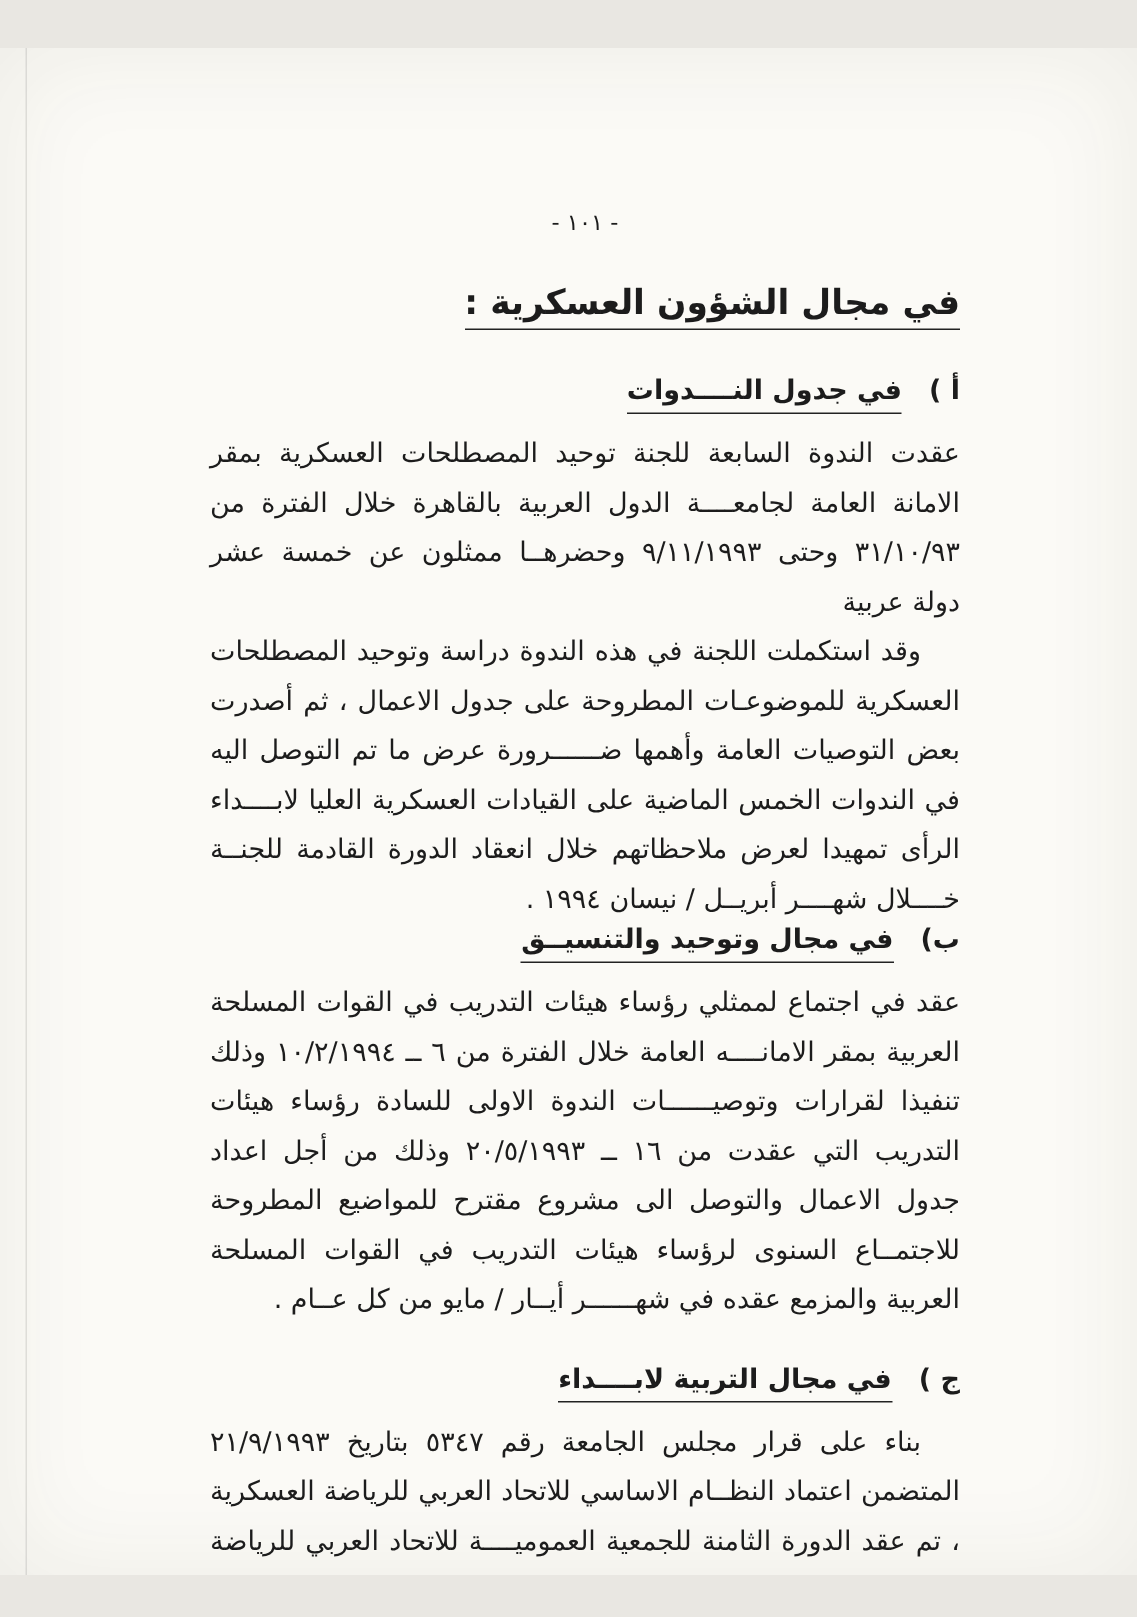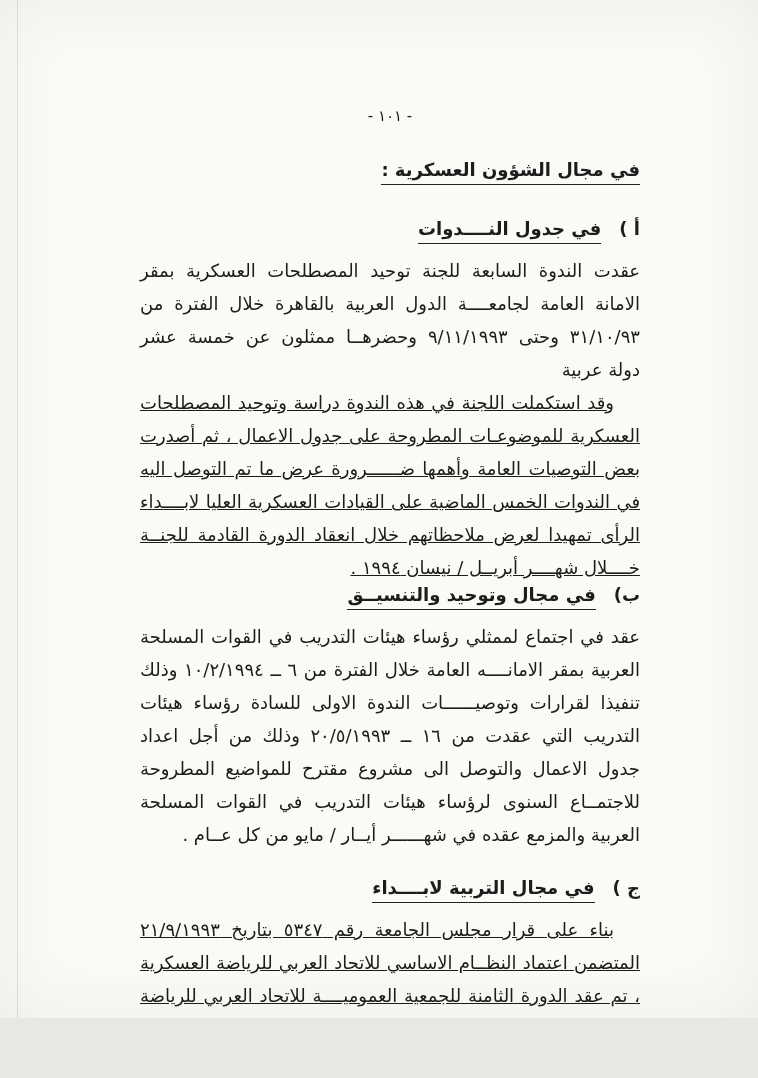--- a/index.html
+++ b/index.html
@@ -12,20 +12,21 @@
     background:#e9e7e2;
     font-family:"DejaVu Sans","Liberation Sans",sans-serif;
   }
   .page{
     position:relative;
     width:758px;
     height:1018px;
     background:var(--paper);
     overflow:hidden;
     box-shadow:inset 0 0 70px rgba(60,50,30,0.07);
+    margin-top:32px;
   }
   .scan-line{
     position:absolute;
     left:17px;top:0;
     width:1px;height:100%;
     background:rgba(40,40,40,0.12);
   }
   .content{
     position:absolute;
     top:106px;
@@ -35,21 +36,21 @@
     color:var(--ink);
   }
   .page-number{
     text-align:center;
     font-size:15px;
     letter-spacing:1px;
     line-height:20px;
     margin-bottom:30px;
   }
   .doc-title{
-    font-size:18px;
+    font-size:23px;
     font-weight:bold;
     text-align:right;
     line-height:28px;
     margin-bottom:34px;
   }
   .u{
     border-bottom:1.5px solid #222;
     padding-bottom:4px;
   }
   .sec-head{
@@ -60,21 +61,21 @@
     font-size:18px;
     font-weight:bold;
     height:33px;
     margin-bottom:3px;
   }
   .para{
     font-size:18px;
     line-height:33px;
     text-align:justify;
   }
-  .indent{text-indent:26px;text-decoration:underline;}
+  .indent{text-indent:26px;}
   .gap-top{margin-top:26px;}
 </style>
 </head>
 <body>
 
 <div class="page">
   <div class="scan-line"></div>
 
   <div class="content">
 

